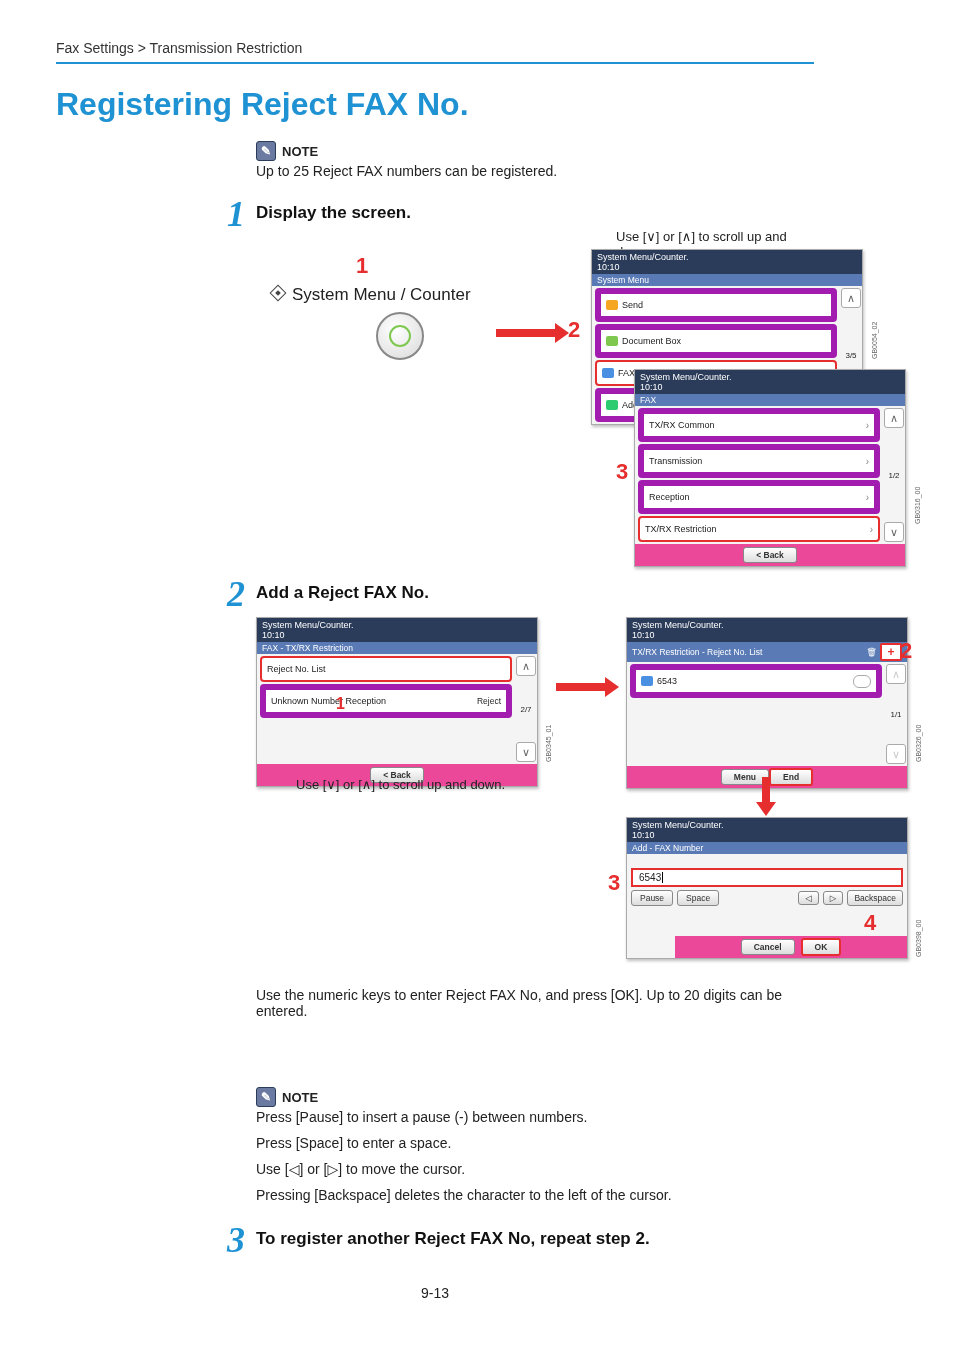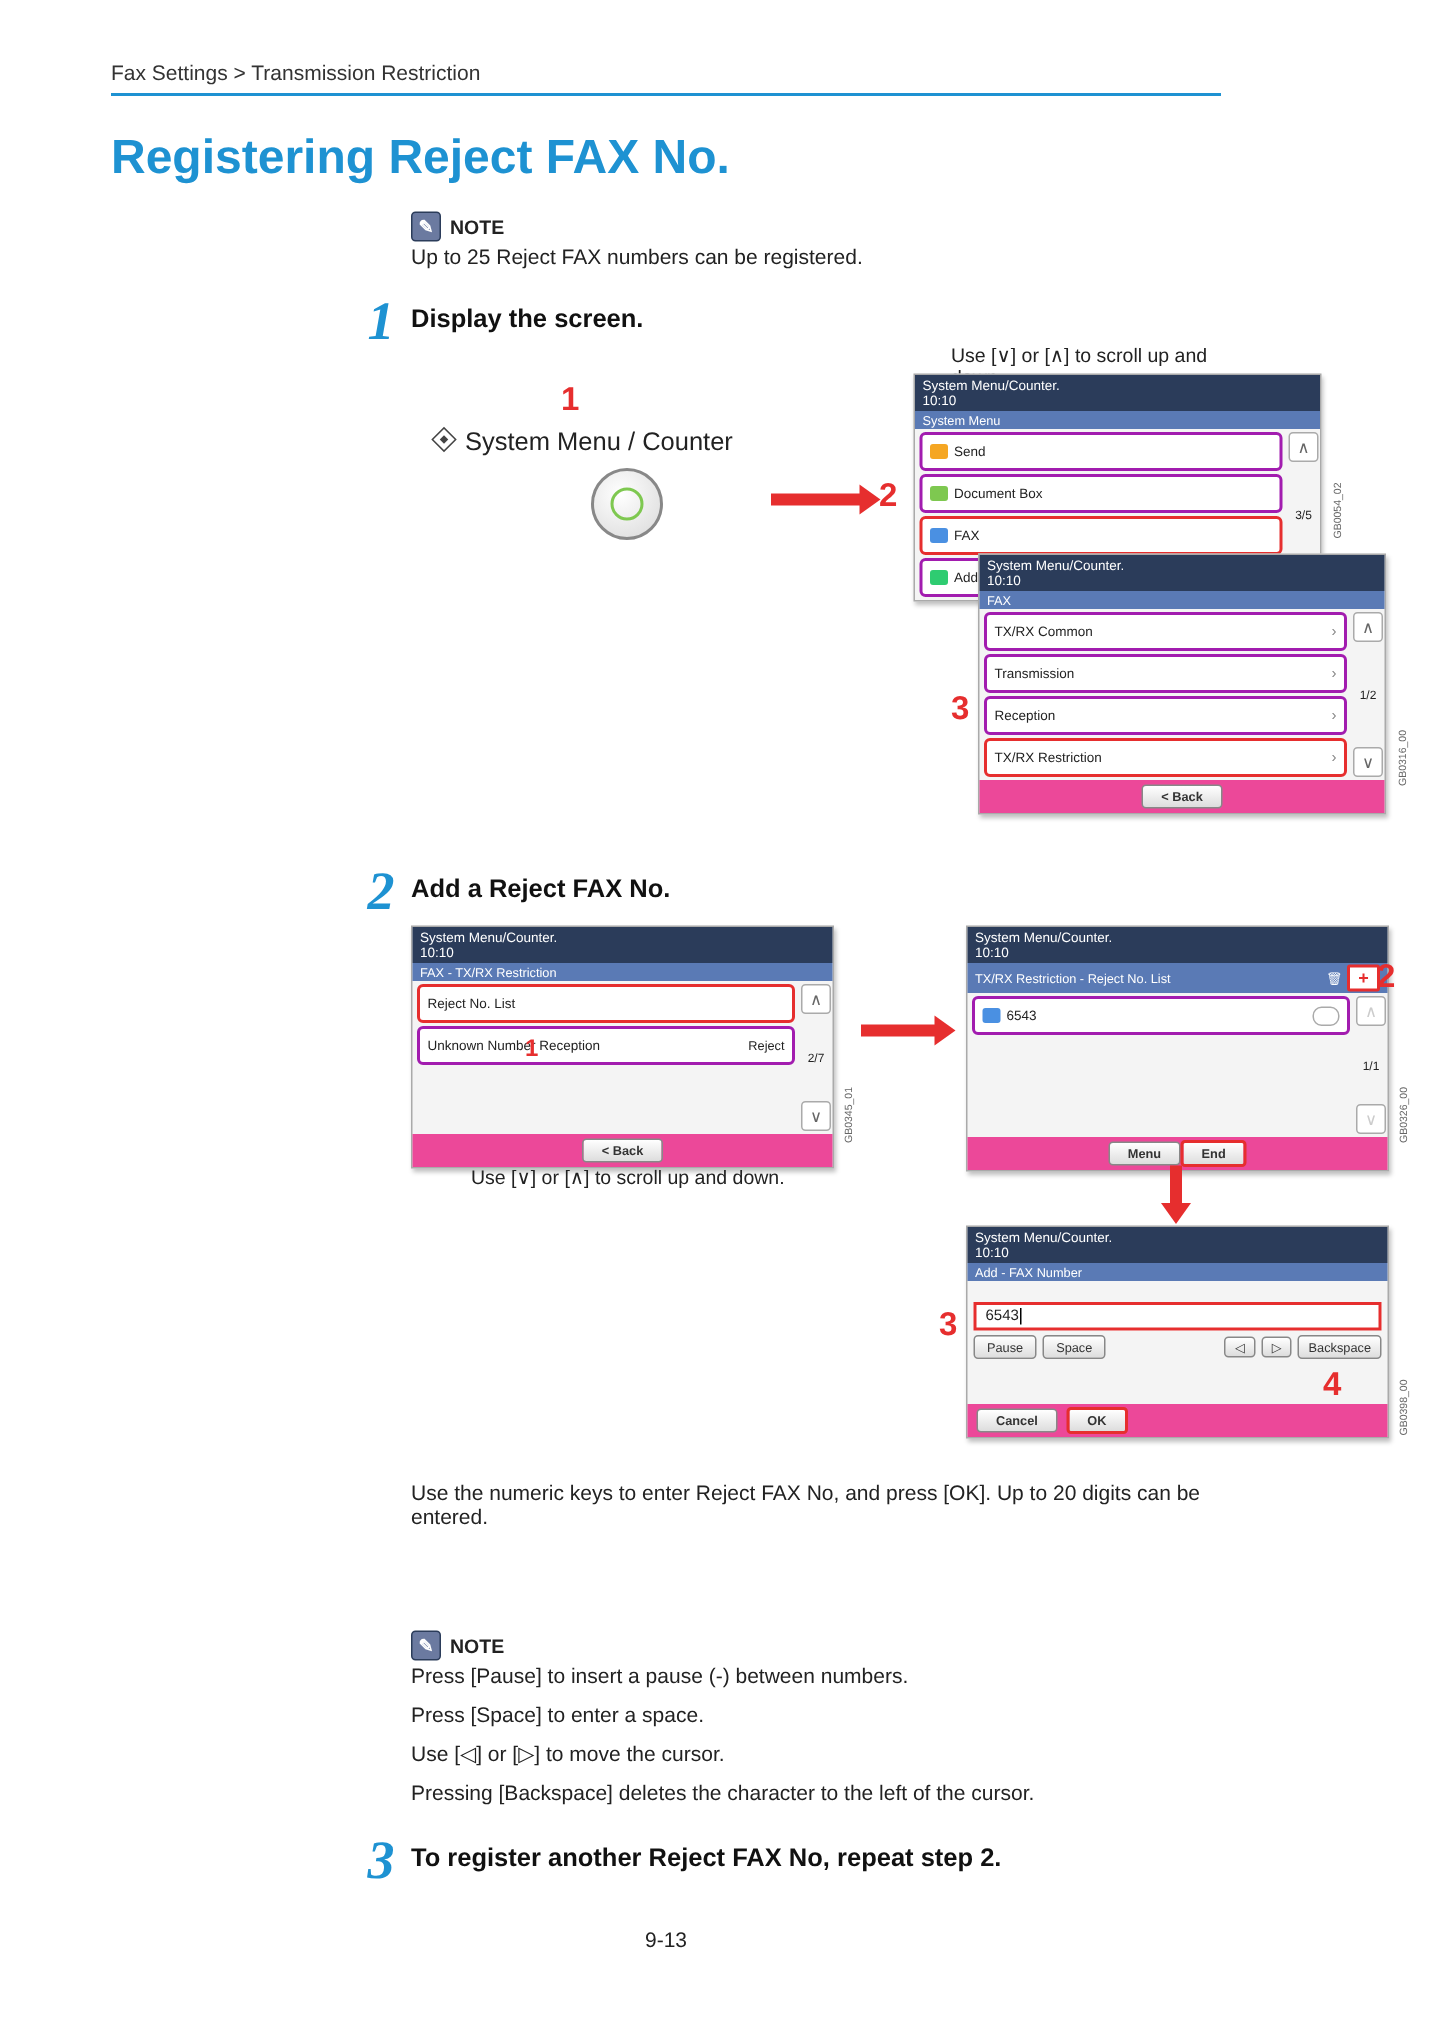--- a/index.html
+++ b/index.html
@@ -1,16 +1,16 @@
 <!DOCTYPE html>
 <html><head>
   <meta charset="utf-8">
   <style>
     body { margin:0; font-family:Arial,Helvetica,sans-serif; font-size:13px; color:#222; background:#fff; }
-    .page { width:864px; min-height:1350px; padding:40px 50px 20px 74px; box-sizing:border-box; position:relative; }
+    .page { width:864px; min-height:1350px; padding:40px 50px 20px 56px; box-sizing:border-box; position:relative; }
     .breadcrumb { font-size:14px; color:#333; padding-bottom:4px; }
     .rule { height:2px; background:#1E92D2; margin:2px 0 22px 0; }
     h1.title { color:#1E92D2; font-size:32px; font-weight:bold; margin:0 0 18px 0; }
 
     .note-box { margin:0 0 20px 200px; }
     .note-head { display:flex; align-items:center; gap:6px; font-weight:bold; }
     .note-head .nicon { width:18px; height:18px; background:#6b7aa0; border:1px solid #2b3c5a; border-radius:3px; display:flex; align-items:center; justify-content:center; color:#fff; font-size:12px; }
     .note-body { margin-top:2px; font-size:14px; color:#222; }
 
     .step-row { display:flex; align-items:flex-start; margin-top:10px; }
@@ -31,21 +31,21 @@
     .arrow-rt::after { content:""; position:absolute; right:-13px; top:-6px; border-left:14px solid #E62E2E; border-top:10px solid transparent; border-bottom:10px solid transparent; }
     .arrow-dn { position:absolute; width:8px; background:#E62E2E; }
     .arrow-dn::after { content:""; position:absolute; bottom:-13px; left:-6px; border-top:14px solid #E62E2E; border-left:10px solid transparent; border-right:10px solid transparent; }
 
     
     .panel { position:absolute; background:#f4f4f4; border:1px solid #aaa; box-shadow:1px 2px 3px rgba(0,0,0,.25); font-size:9px; color:#222; }
     .panel .ttl { background:#2b3c5a; color:#fff; padding:2px 5px; font-size:9px; display:flex; justify-content:space-between;flex-direction:column; }
     .panel .sub { background:#5a7ab5; color:#fff; padding:1px 5px; font-size:8.5px; }
     .panel .body { display:flex; }
     .panel .list { flex:1; }
-    .panel .row { height:22px; border:2px solid #a21caf; border-radius:4px; margin:2px 3px; padding:0 5px; display:flex; align-items:center; gap:4px; background:#fff; }
+    .panel .row { height:22px; border:6px solid #a21caf; border-radius:4px; margin:2px 3px; padding:0 5px; display:flex; align-items:center; gap:4px; background:#fff; }
     .panel .row.sel { border:2px solid #E62E2E; }
     .panel .side { width:22px; display:flex; flex-direction:column; align-items:center; justify-content:space-between; padding:2px 0; }
     .panel .side .sq { width:18px; height:18px; border:1px solid #aaa; border-radius:3px; display:flex; align-items:center; justify-content:center; font-size:11px; background:#fff; color:#666; }
     .panel .side .pg { font-size:8px; padding:4px 0; }
     .panel .chev { font-size:10px; color:#888; margin-left:auto; }
     .panel .foot { background:#ec4899; height:22px; display:flex; align-items:center; justify-content:center;font-weight:bold; }
     .panel .foot .fbtn, .fbtn { font-size:8.5px; padding:2px 12px; border:1px solid #888; border-radius:3px; background:linear-gradient(#fff,#ddd); color:#333; }
     .panel .foot.space { justify-content:center; padding:0 6px; }
     .fbtn.blue { background:linear-gradient(#5aa0e0,#2a6fbf); color:#fff; border-color:#1a5590; }
     .ref { position:absolute; font-size:7px; color:#666; transform:rotate(-90deg); transform-origin:left top; }
@@ -256,21 +256,21 @@
         <div style="display:flex; gap:4px; margin-top:3px; align-items:center;">
           <span class="fbtn" style="padding:2px 8px">Pause</span>
           <span class="fbtn" style="padding:2px 8px">Space</span>
           <span style="flex:1"></span>
           <span class="fbtn" style="padding:1px 6px">◁</span>
           <span class="fbtn" style="padding:1px 6px">▷</span>
           <span class="fbtn" style="padding:2px 6px">Backspace</span>
         </div>
         <div style="height:26px"></div>
       </div>
-      <div class="foot space" style="justify-content:flex-start; gap:6px;">
+      <div class="foot space" style="justify-content:center; gap:6px;margin-left:48px;">
         <span class="fbtn">Cancel</span>
         <span class="fbtn blue" style="border:2px solid #E62E2E">OK</span>
       </div>
     </div>
     <span class="callout" style="left:608px; top:293px;">4</span>
     <span class="ref" style="left:659px; top:340px;">GB0398_00</span>
 
     <div style="position:absolute; left:0; top:370px; font-size:14px;">Use the numeric keys to enter Reject FAX No, and press [OK]. Up to 20 digits can be entered.</div>
   </div>
 

